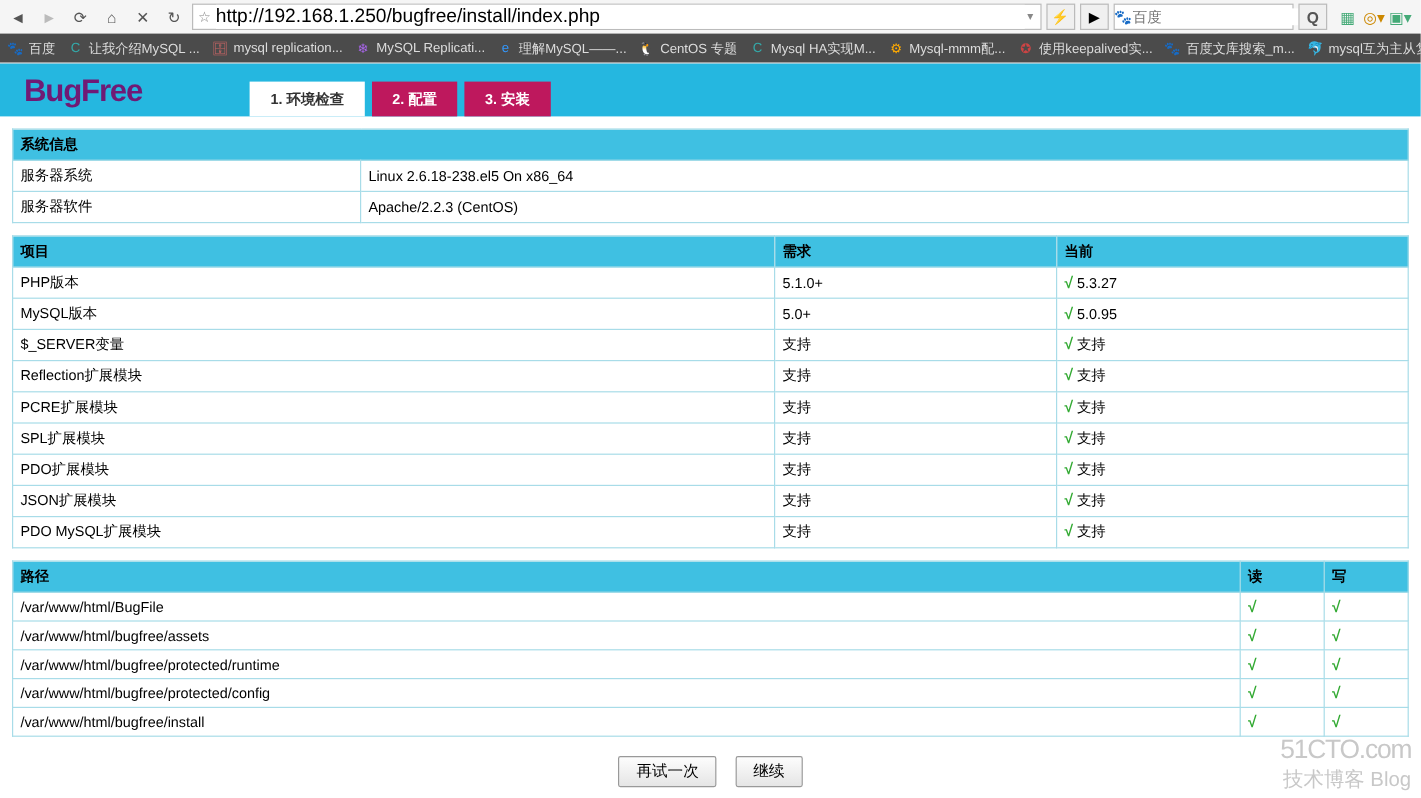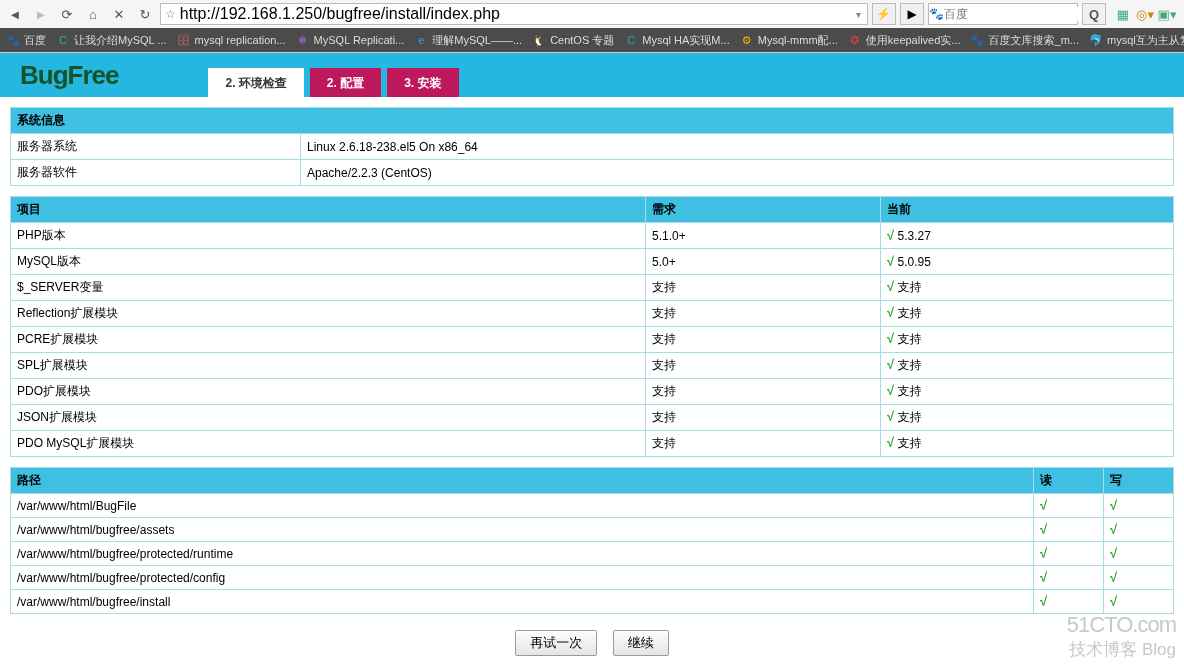--- a/index.html
+++ b/index.html
@@ -19,21 +19,21 @@
 .search-go { width: 24px; height: 22px; border: 1px solid #bbb; background: #f0f0f0; display: flex; align-items: center; justify-content: center; font-size: 13px; font-weight: bold; color: #555; cursor:pointer;}
 .right-icons { display: flex; gap: 4px; padding: 0 4px; }
 .mini-icon { width: 18px; height: 18px; font-size: 13px; color: #4a7; display:flex; align-items:center; justify-content:center; }
 
 .bookmarks { display: flex; align-items: center; height: 24px; padding: 0 6px; gap: 10px; background: #4b4b4b; color: #ddd; font-size: 11px; overflow: hidden; }
 .bm { display: flex; align-items: center; gap: 4px; white-space: nowrap; cursor: pointer; }
 .bm-icon { width: 14px; height: 14px; display: inline-flex; align-items: center; justify-content: center; font-size: 11px; }
 
 
 .bf-header { background: #25b7e0; height: 44px; display: flex; align-items: flex-end; padding-left: 20px; }
-.bf-logo { font-family: Arial; color: #14532d; font-size: 26px; font-weight: bold; margin-bottom: 6px; margin-right: 90px; letter-spacing: -1px; }
+.bf-logo { font-family: Arial; color: #701a75; font-size: 26px; font-weight: bold; margin-bottom: 6px; margin-right: 90px; letter-spacing: -1px; }
 .tabs { display: flex; gap: 6px; margin-bottom: 0; }
 .tab { padding: 6px 16px 5px; font-size: 12px; font-weight: bold; border: 1px solid transparent; border-bottom: none; }
 .tab-active { background: #fff; color: #333; }
 .tab-inactive { background: #be185d; color: #fff; }
 
 .content { padding: 10px; }
 
 
 table { width: 100%; border-collapse: collapse; margin-bottom: 10px; }
 th, td { border: 1px solid #a8dce8; padding: 4px 6px; text-align: left; font-size: 12px; vertical-align: middle; }
@@ -126,21 +126,21 @@
       <div class="bm">
         <span class="bm-icon" style="color:#f66">🐬</span>
         <span>mysql互为主从复...</span>
       </div>
     </div>
 </div>
 
 <div class="bf-header">
   <div class="bf-logo">BugFree</div>
   <div class="tabs">
-    <div class="tab tab-active">2. 环境检查</div>
+    <div class="tab tab-active">1. 环境检查</div>
     <div class="tab tab-inactive">2. 配置</div>
     <div class="tab tab-inactive">3. 安装</div>
   </div>
 </div>
 
 <div class="content">
 
   <table>
     <tbody>
         <tr>

